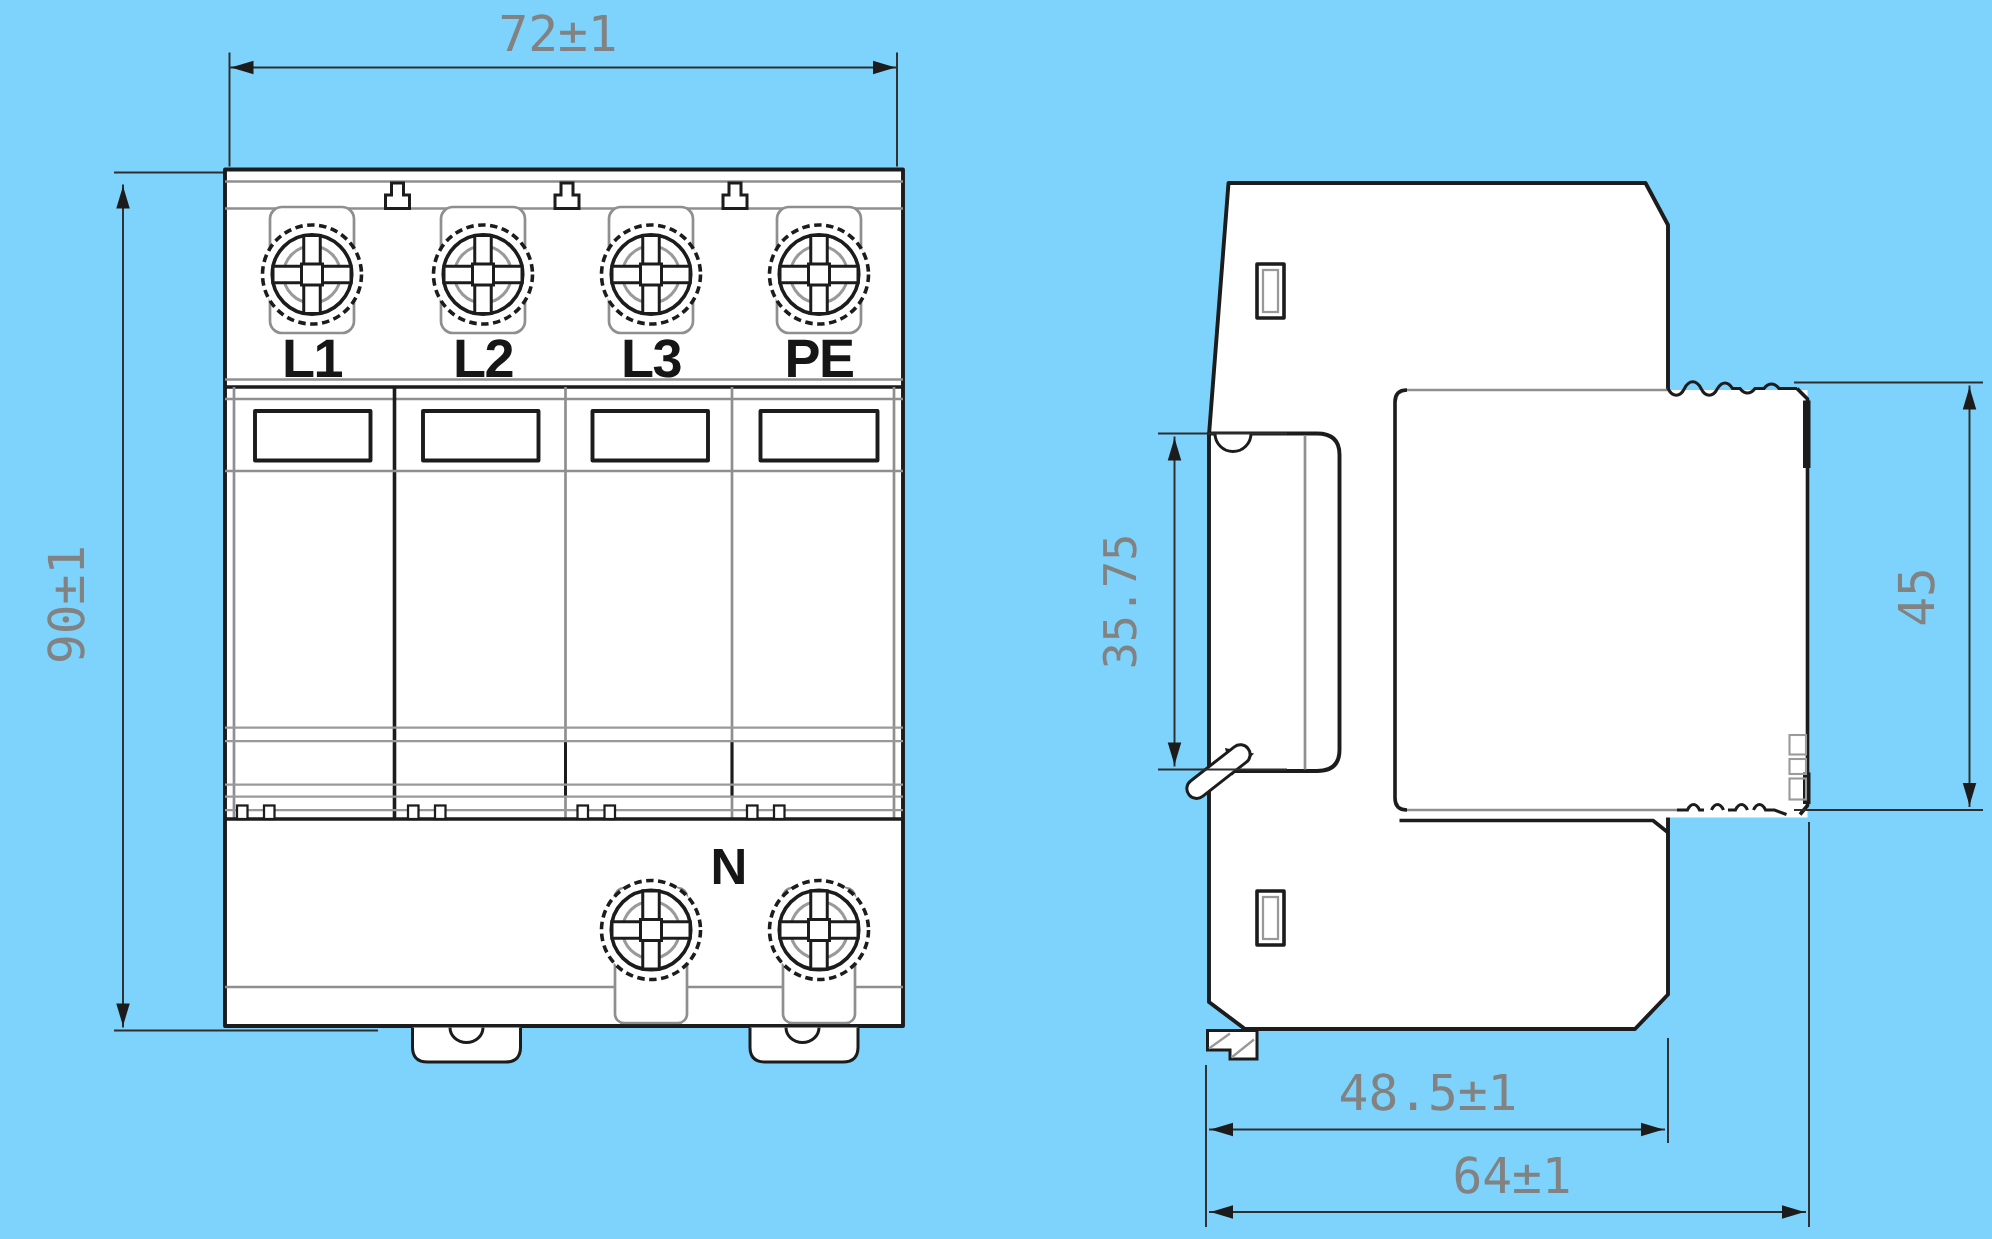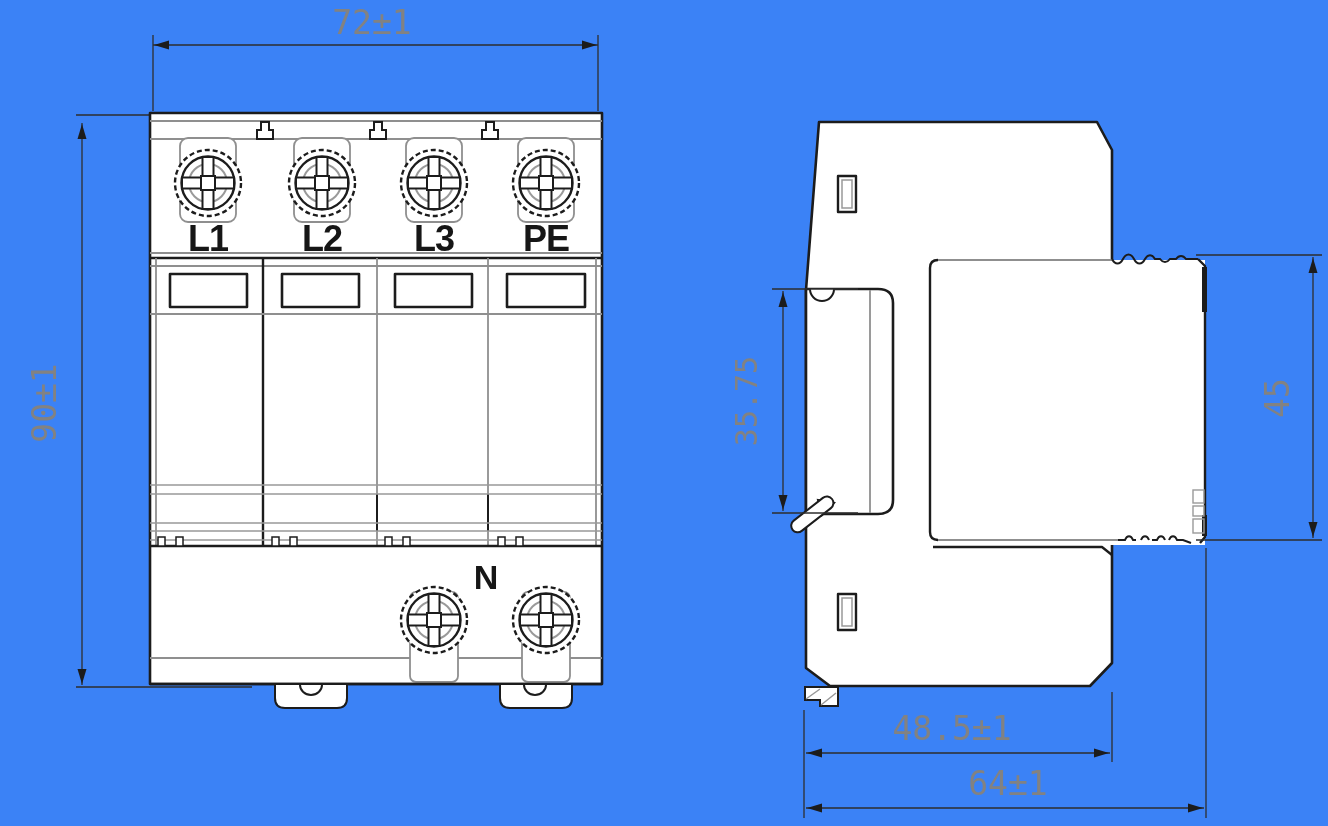--- a/index.html
+++ b/index.html
@@ -1,16 +1,16 @@
 <!DOCTYPE html>
 <html><head>
 <meta charset="utf-8">
 <style>
   html,body{margin:0;padding:0;background:#ffffff;}
-  .stage{position:relative;width:1328px;height:826px;background:#3b82f6;overflow:hidden;
+  .stage{position:relative;width:1328px;height:826px;background:#7dd3fc;overflow:hidden;
          font-family:"Liberation Sans",sans-serif;}
   svg{position:absolute;left:0;top:0;}
   .body-line{fill:#ffffff;stroke:#1c1c1c;stroke-width:2.6;stroke-linejoin:round;}
   .dark{fill:none;stroke:#1c1c1c;stroke-width:2.4;stroke-linejoin:round;}
   .darkthin{fill:none;stroke:#1c1c1c;stroke-width:2;}
   .gray{fill:none;stroke:#8f8f8f;stroke-width:1.8;}
   .grayline{fill:none;stroke:#999999;stroke-width:1.5;}
   .white-fill{fill:#ffffff;}
   .dim{fill:none;stroke:#2e2e2e;stroke-width:1.3;}
   .arrfill{fill:#1c1c1c;}

